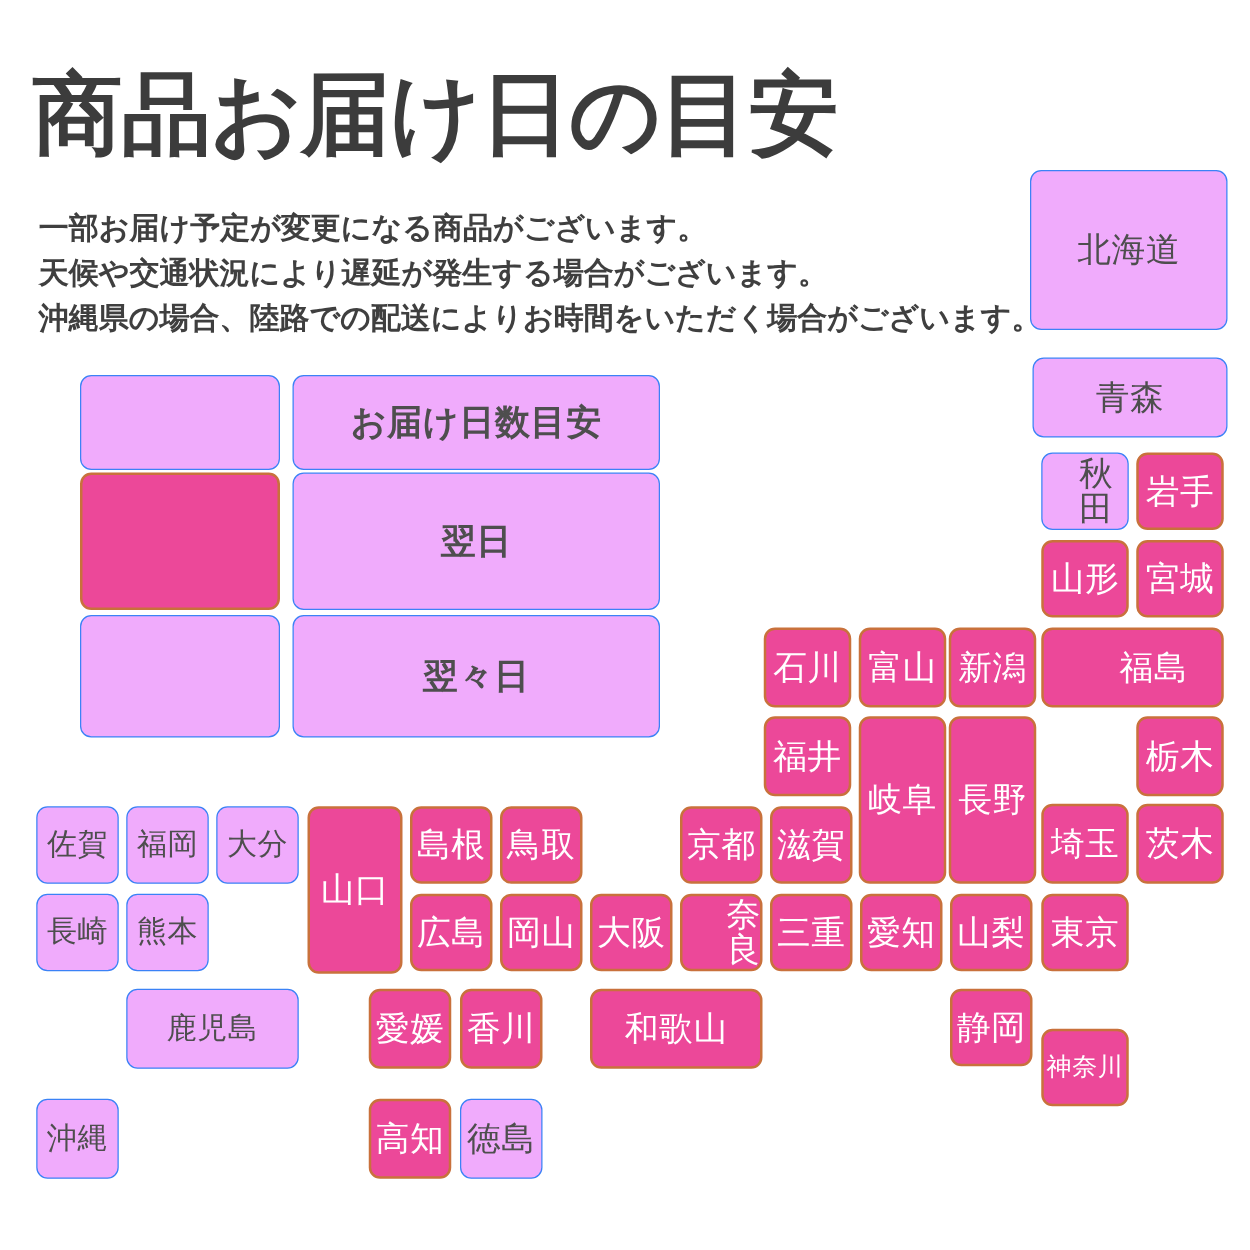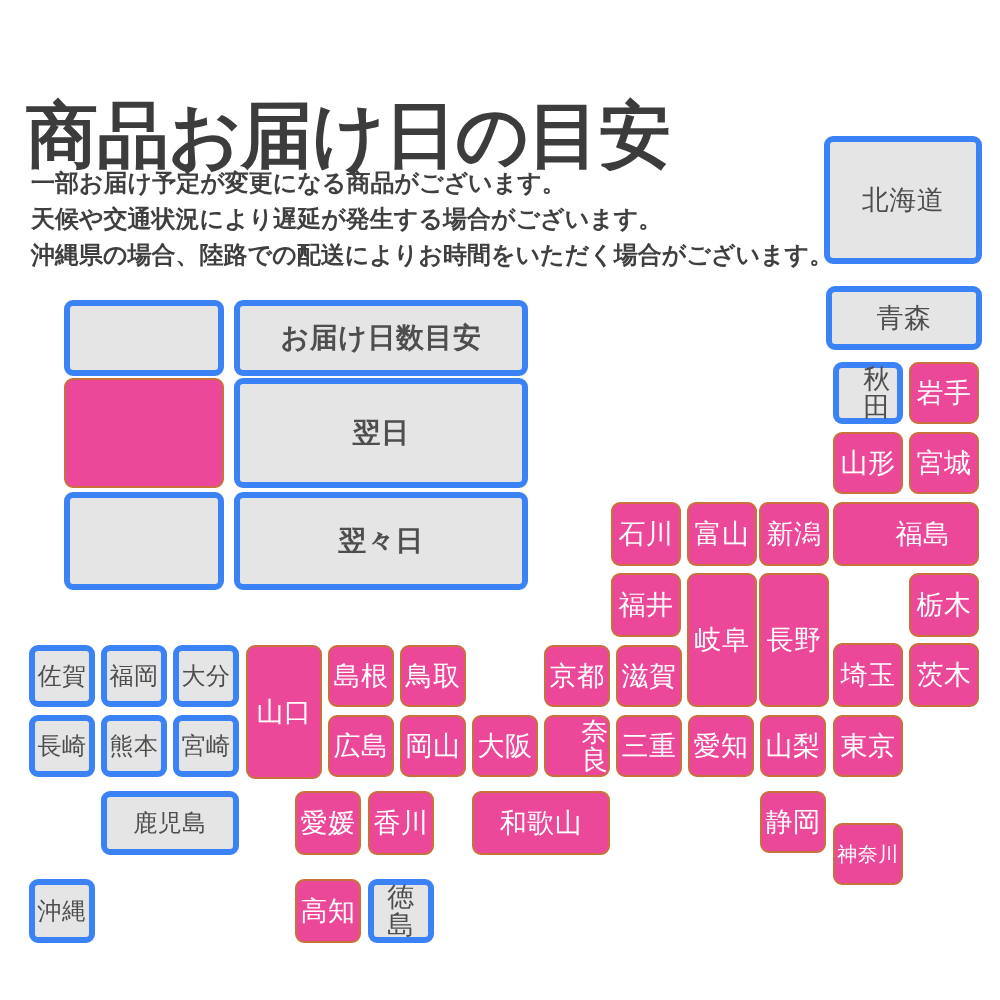--- a/index.html
+++ b/index.html
@@ -22,21 +22,20 @@
   
   .page-title {
     position: absolute;
     left: 26px;
     top: 44px;
     font-size: 72px;
     font-weight: bold;
     color: #3c3c3c;
     letter-spacing: -1px;
     white-space: nowrap;
-    margin-top: 44px;
   }
   .notes {
     position: absolute;
     left: 31px;
     top: 165px;
     font-size: 24px;
     line-height: 36px;
     color: #3f3f3f;
     font-weight: bold;
   }
@@ -49,22 +48,22 @@
     border-radius: 9px;
     display: flex;
     align-items: center;
     justify-content: center;
     text-align: center;
     font-size: 27px;
     line-height: 1.05;
     letter-spacing: 0.5px;
   }
   .cell.white {
-    background: #e5e5e5;
-    border: 6px solid #3b82f6;
+    background: #f0abfc;
+    border: 1px solid #3b82f6;
     color: #4e4e4e;
   }
   .cell.orange {
     background: #ec4899;
     border: 2px solid #c9713c;
     color: #ffffff;
   }
   .cell.small  { font-size: 24px; }
   .cell.tiny   { font-size: 20px; margin-top: 32px; }
   .cell.legend { font-size: 28px; font-weight: bold; }
@@ -132,16 +131,15 @@
     <div class="cell orange" style="left: 472px; top: 791px; width: 138px; height: 64px;">和歌山</div>
     <div class="cell orange" style="left: 295px; top: 791px; width: 66px; height: 64px;">愛媛</div>
     <div class="cell orange" style="left: 368px; top: 791px; width: 66px; height: 64px;">香川</div>
     <div class="cell orange" style="left: 295px; top: 879px; width: 66px; height: 64px;">高知</div>
     <div class="cell white" style="left: 368px; top: 879px; width: 66px; height: 64px;">徳島</div>
     <div class="cell white small" style="left: 29px; top: 645px; width: 66px; height: 62px;">佐賀</div>
     <div class="cell white small" style="left: 101px; top: 645px; width: 66px; height: 62px;">福岡</div>
     <div class="cell white small" style="left: 173px; top: 645px; width: 66px; height: 62px;">大分</div>
     <div class="cell white small" style="left: 29px; top: 715px; width: 66px; height: 62px;">長崎</div>
     <div class="cell white small" style="left: 101px; top: 715px; width: 66px; height: 62px;">熊本</div>
-    <div class="cell white small" style="left: 173px; top: 715px; width: 66px; height: 62px;">宮崎</div>
     <div class="cell white small" style="left: 101px; top: 791px; width: 138px; height: 64px;">鹿児島</div>
     <div class="cell white small" style="left: 29px; top: 879px; width: 66px; height: 64px;">沖縄</div>
   </div>
 
 </body></html>

